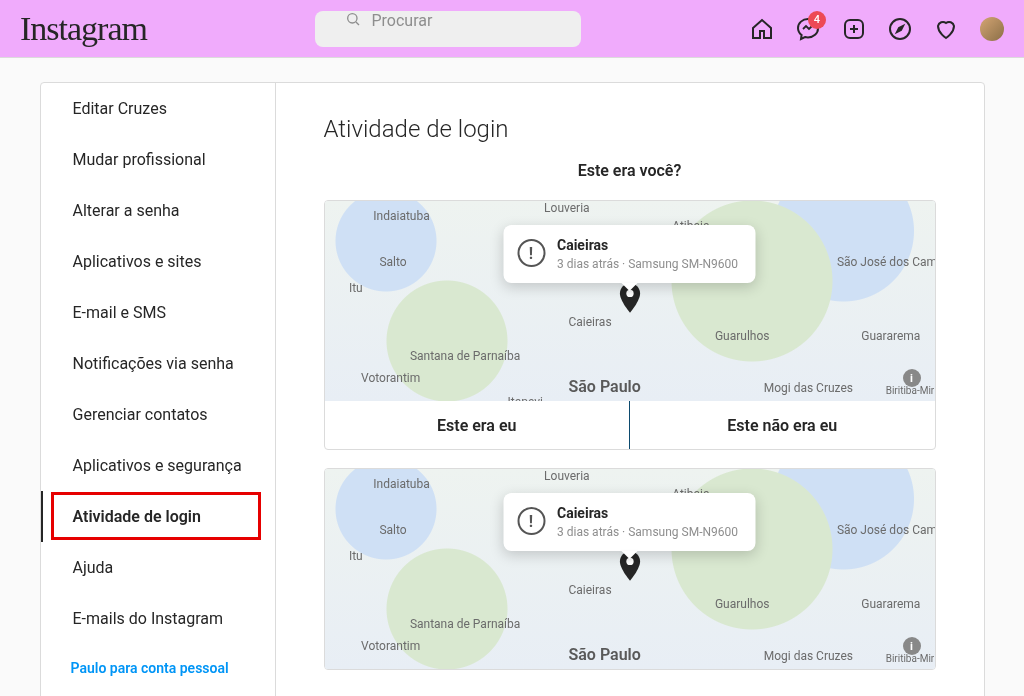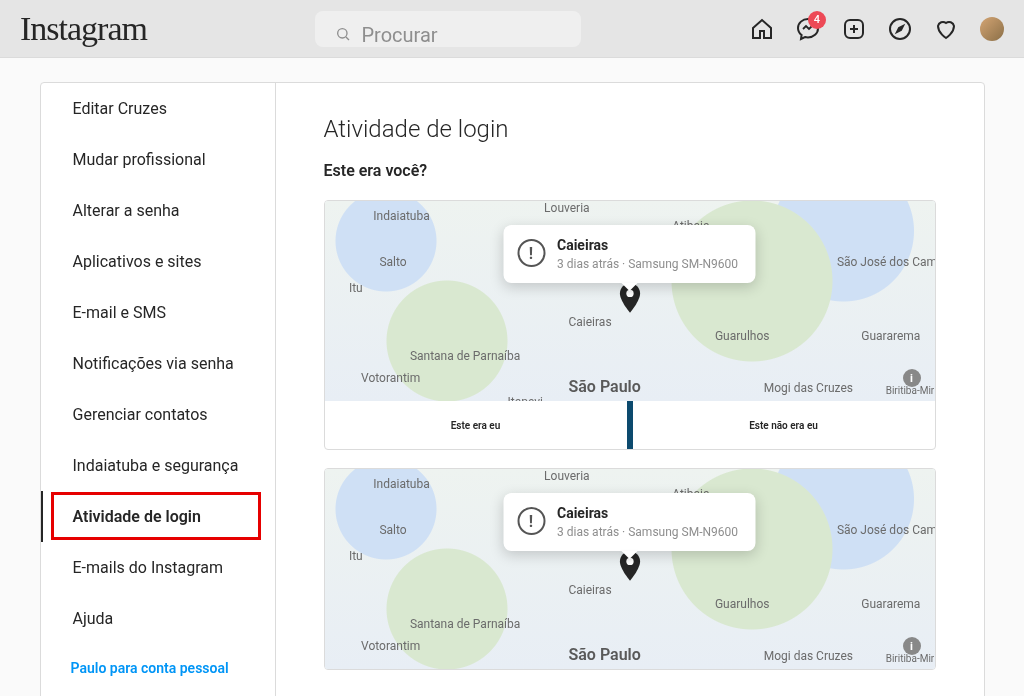--- a/index.html
+++ b/index.html
@@ -1,36 +1,36 @@
 <!DOCTYPE html>
 <html><head>
 <meta charset="utf-8">
 <style>
   * { box-sizing: border-box; margin: 0; padding: 0; }
   body { font-family: -apple-system, BlinkMacSystemFont, "Segoe UI", Roboto, Helvetica, Arial, sans-serif; background: #fafafa; color: #262626; }
-  .topbar { height: 58px; background: #e5e5e5; border-bottom: 1px solid #dbdbdb; display: flex; align-items: center; padding: 0 20px; }
+  .topbar { height: 58px; background: #f0abfc; border-bottom: 1px solid #dbdbdb; display: flex; align-items: center; padding: 0 20px; }
   .logo { font-family: "Brush Script MT", cursive; font-size: 34px; font-weight: 500; letter-spacing: -1px; }
   .search-wrap { flex: 1; display: flex; justify-content: center; }
-  .search { width: 266px; height: 36px; background: #efefef; border-radius: 8px; display: flex; align-items: flex-end; padding: 0 20px; gap: 10px; color: #8e8e8e; font-size: 20px; }
+  .search { width: 266px; height: 36px; background: #efefef; border-radius: 8px; display: flex; align-items: flex-start; padding: 0 30px; gap: 10px; color: #8e8e8e; font-size: 16px; }
   .nav-icons { display: flex; align-items: center; gap: 22px; }
   .nav-icon { width: 24px; height: 24px; display: flex; align-items: center; justify-content: center; position: relative; }
   .badge { position: absolute; top: -6px; right: -6px; background: #ed4956; color: #fff; border-radius: 50%; width: 18px; height: 18px; font-size: 11px; display: flex; align-items: center; justify-content: center; font-weight: 500; }
   .avatar { width: 24px; height: 24px; border-radius: 50%; background: linear-gradient(135deg, #d4a574, #8b6f47); }
 
   .page { max-width: 945px; margin: 24px auto 0; background: #fff; border: 1px solid #dbdbdb; border-radius: 4px; display: flex; min-height: 620px; }
   .sidebar { width: 235px; border-right: 1px solid #dbdbdb; }
   .side-item { display: block; padding: 16px 16px 16px 30px; font-size: 16px; color: #262626; border-left: 2px solid transparent; cursor: pointer; }
   .side-item.active { border-left-color: #262626; font-weight: 600; }
   .side-link { padding: 16px 16px 16px 30px; font-size: 14px; color: #0095f6; font-weight: 600; cursor: pointer; }
   .highlight-box { position: absolute; border: 3px solid #e60000; margin-left: -2px; pointer-events: none; }
   .sidebar-rel { position: relative; }
 
   .content { flex: 1; padding: 32px 48px 32px 48px; }
   .content h1 { font-size: 24px; font-weight: 300; color: #262626; margin-bottom: 18px; }
-  .content h3 { font-size: 16px; font-weight: 600; margin-bottom: 20px; }
+  .content h3 { font-size: 16px; font-weight: 600; margin-bottom: 20px; text-align: center; }
 
   .login-card { border: 1px solid #dbdbdb; border-radius: 4px; margin-bottom: 18px; overflow: hidden; }
   .map { height: 200px; background: #e8eef5; position: relative; overflow: hidden; }
   .map-land { position: absolute; inset: 0; background:
     radial-gradient(circle at 70% 40%, #d9e8d0 0 80px, transparent 81px),
     radial-gradient(circle at 20% 70%, #d9e8d0 0 60px, transparent 61px),
     radial-gradient(circle at 85% 15%, #cfe0f5 0 70px, transparent 71px),
     radial-gradient(circle at 10% 20%, #cfe0f5 0 50px, transparent 51px),
     linear-gradient(#eef3f0, #e8eef5);
   }
@@ -38,22 +38,22 @@
   .map-label.big { font-size: 16px; font-weight: 600; color: #595959; }
   .pin { position: absolute; left: 50%; top: 56%; transform: translate(-50%, -100%); }
   .pin svg { display: block; }
   .info-card { position: absolute; left: 50%; top: 12%; transform: translateX(-50%); background: #fff; border-radius: 8px; box-shadow: 0 4px 14px rgba(0,0,0,0.18); padding: 12px 18px 12px 14px; display: flex; gap: 12px; align-items: flex-start; min-width: 240px; }
   .info-card .circ { width: 28px; height: 28px; border: 2px solid #555; border-radius: 50%; display: flex; align-items: center; justify-content: center; font-weight: 700; color: #555; margin-top: 2px; flex-shrink: 0; }
   .info-card .loc { font-weight: 700; font-size: 14px; margin-bottom: 4px; }
   .info-card .meta { font-size: 12px; color: #8e8e8e; }
   .info-card::after { content: ""; position: absolute; bottom: -8px; left: 50%; transform: translateX(-50%); border: 8px solid transparent; border-top-color: #fff; border-bottom: none; filter: drop-shadow(0 2px 2px rgba(0,0,0,0.1)); }
 
   .card-actions { display: flex; height: 48px; }
-  .card-btn { flex: 1; display: flex; align-items: center; justify-content: center; font-size: 10px; font-weight: 600; color: #262626; cursor: pointer; }
-  .card-btn + .card-btn { border-left: 6px solid #0c4a6e; }
+  .card-btn { flex: 1; display: flex; align-items: center; justify-content: center; font-size: 16px; font-weight: 600; color: #262626; cursor: pointer; }
+  .card-btn + .card-btn { border-left: 1px solid #0c4a6e; }
 
   .info-dot { position:absolute; width:18px; height:18px; border-radius:50%; background:#888; color:#fff; font-size:11px; display:flex; align-items:center; justify-content:center; font-weight:700; }
 </style>
 </head>
 <body>
 
 <div class="topbar">
   <div class="logo">Instagram</div>
   <div class="search-wrap">
     <div class="search">
@@ -103,27 +103,27 @@
 
 <div class="page">
   <div class="sidebar sidebar-rel">
     <div class="side-item">Editar Cruzes</div>
     <div class="side-item">Mudar profissional</div>
     <div class="side-item">Alterar a senha</div>
     <div class="side-item">Aplicativos e sites</div>
     <div class="side-item">E-mail e SMS</div>
     <div class="side-item">Notificações via senha</div>
     <div class="side-item">Gerenciar contatos</div>
-    <div class="side-item">Indaiatuba e segurança</div>
+    <div class="side-item">Aplicativos e segurança</div>
     <div style="position:relative;">
       <div class="side-item active">Atividade de login</div>
       <div class="highlight-box" style="top:1px; left:12px; width:210px; height:48px;"></div>
     </div>
+    <div class="side-item">Ajuda</div>
     <div class="side-item">E-mails do Instagram</div>
-    <div class="side-item">Ajuda</div>
     <div class="side-link">Paulo para conta pessoal</div>
   </div>
 
   <div class="content">
     <h1>Atividade de login</h1>
     <h3>Este era você?</h3>
 
     <div class="login-card">
       <div class="map">
         <div class="map-land"></div>

